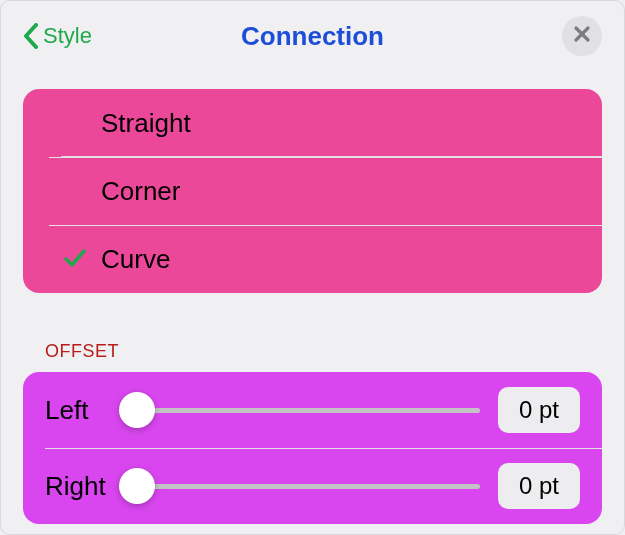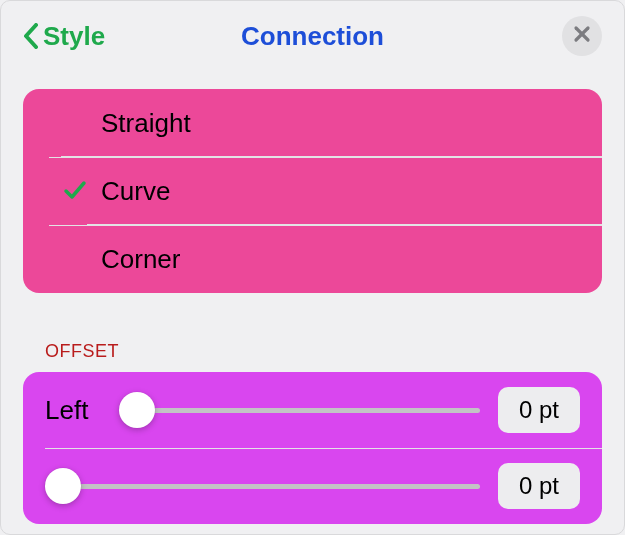--- a/index.html
+++ b/index.html
@@ -17,22 +17,22 @@
   .header {
     display: flex;
     align-items: center;
     height: 70px;
     position: relative;
   }
   .back {
     display: flex;
     align-items: center;
     color: #1fa94c;
-    font-size: 26px;
-    font-weight: 700;
+    font-size: 22px;
+    font-weight: 400;
     cursor: pointer;
   }
   .back .chev { margin-right: 4px; display: inline-flex; }
   .title {
     position: absolute;
     left: 0; right: 0;
     text-align: center;
     font-size: 26px;
     font-weight: 600;
     color: #1d4ed8;
@@ -178,56 +178,57 @@
     </span>
   </div>
 </div>
 
 <div class="card">
 
   <div class="row">
     <span class="check-slot"></span>
     <span class="row-label">Straight</span>
     <span class="sep"></span>
+  </div>
+
+  <div class="row">
+    <span class="check-slot"></span>
+    <span class="row-label">Corner</span>
+
   </div>
 
   <div class="row">
     <span class="check-slot">
       <span>
         <svg width="26" height="26" viewBox="0 0 26 26">
             <polyline points="4,14 10,20 22,6" fill="none" stroke="#1fa94c" stroke-width="3.5" stroke-linecap="round" stroke-linejoin="round"></polyline>
           </svg>
       </span>
     </span>
     <span class="row-label">Curve</span>
     <span class="sep"></span>
   </div>
 
-  <div class="row">
-    <span class="check-slot"></span>
-    <span class="row-label">Corner</span>
-
-  </div>
-
 </div>
 
 <div class="section-header">OFFSET</div>
 
 <div class="slider-card">
 
   <div class="slider-row">
     <div class="slider-label">Left</div>
     <div class="slider">
       <div class="track"></div>
       <div class="thumb"></div>
     </div>
     <div class="value-box">0 pt</div>
   </div>
 
   <div class="slider-row">
+    <div class="slider-label">Right</div>
     <div class="slider">
       <div class="track"></div>
       <div class="thumb"></div>
     </div>
     <div class="value-box">0 pt</div>
   </div>
 
 </div>
 
 </body></html>

